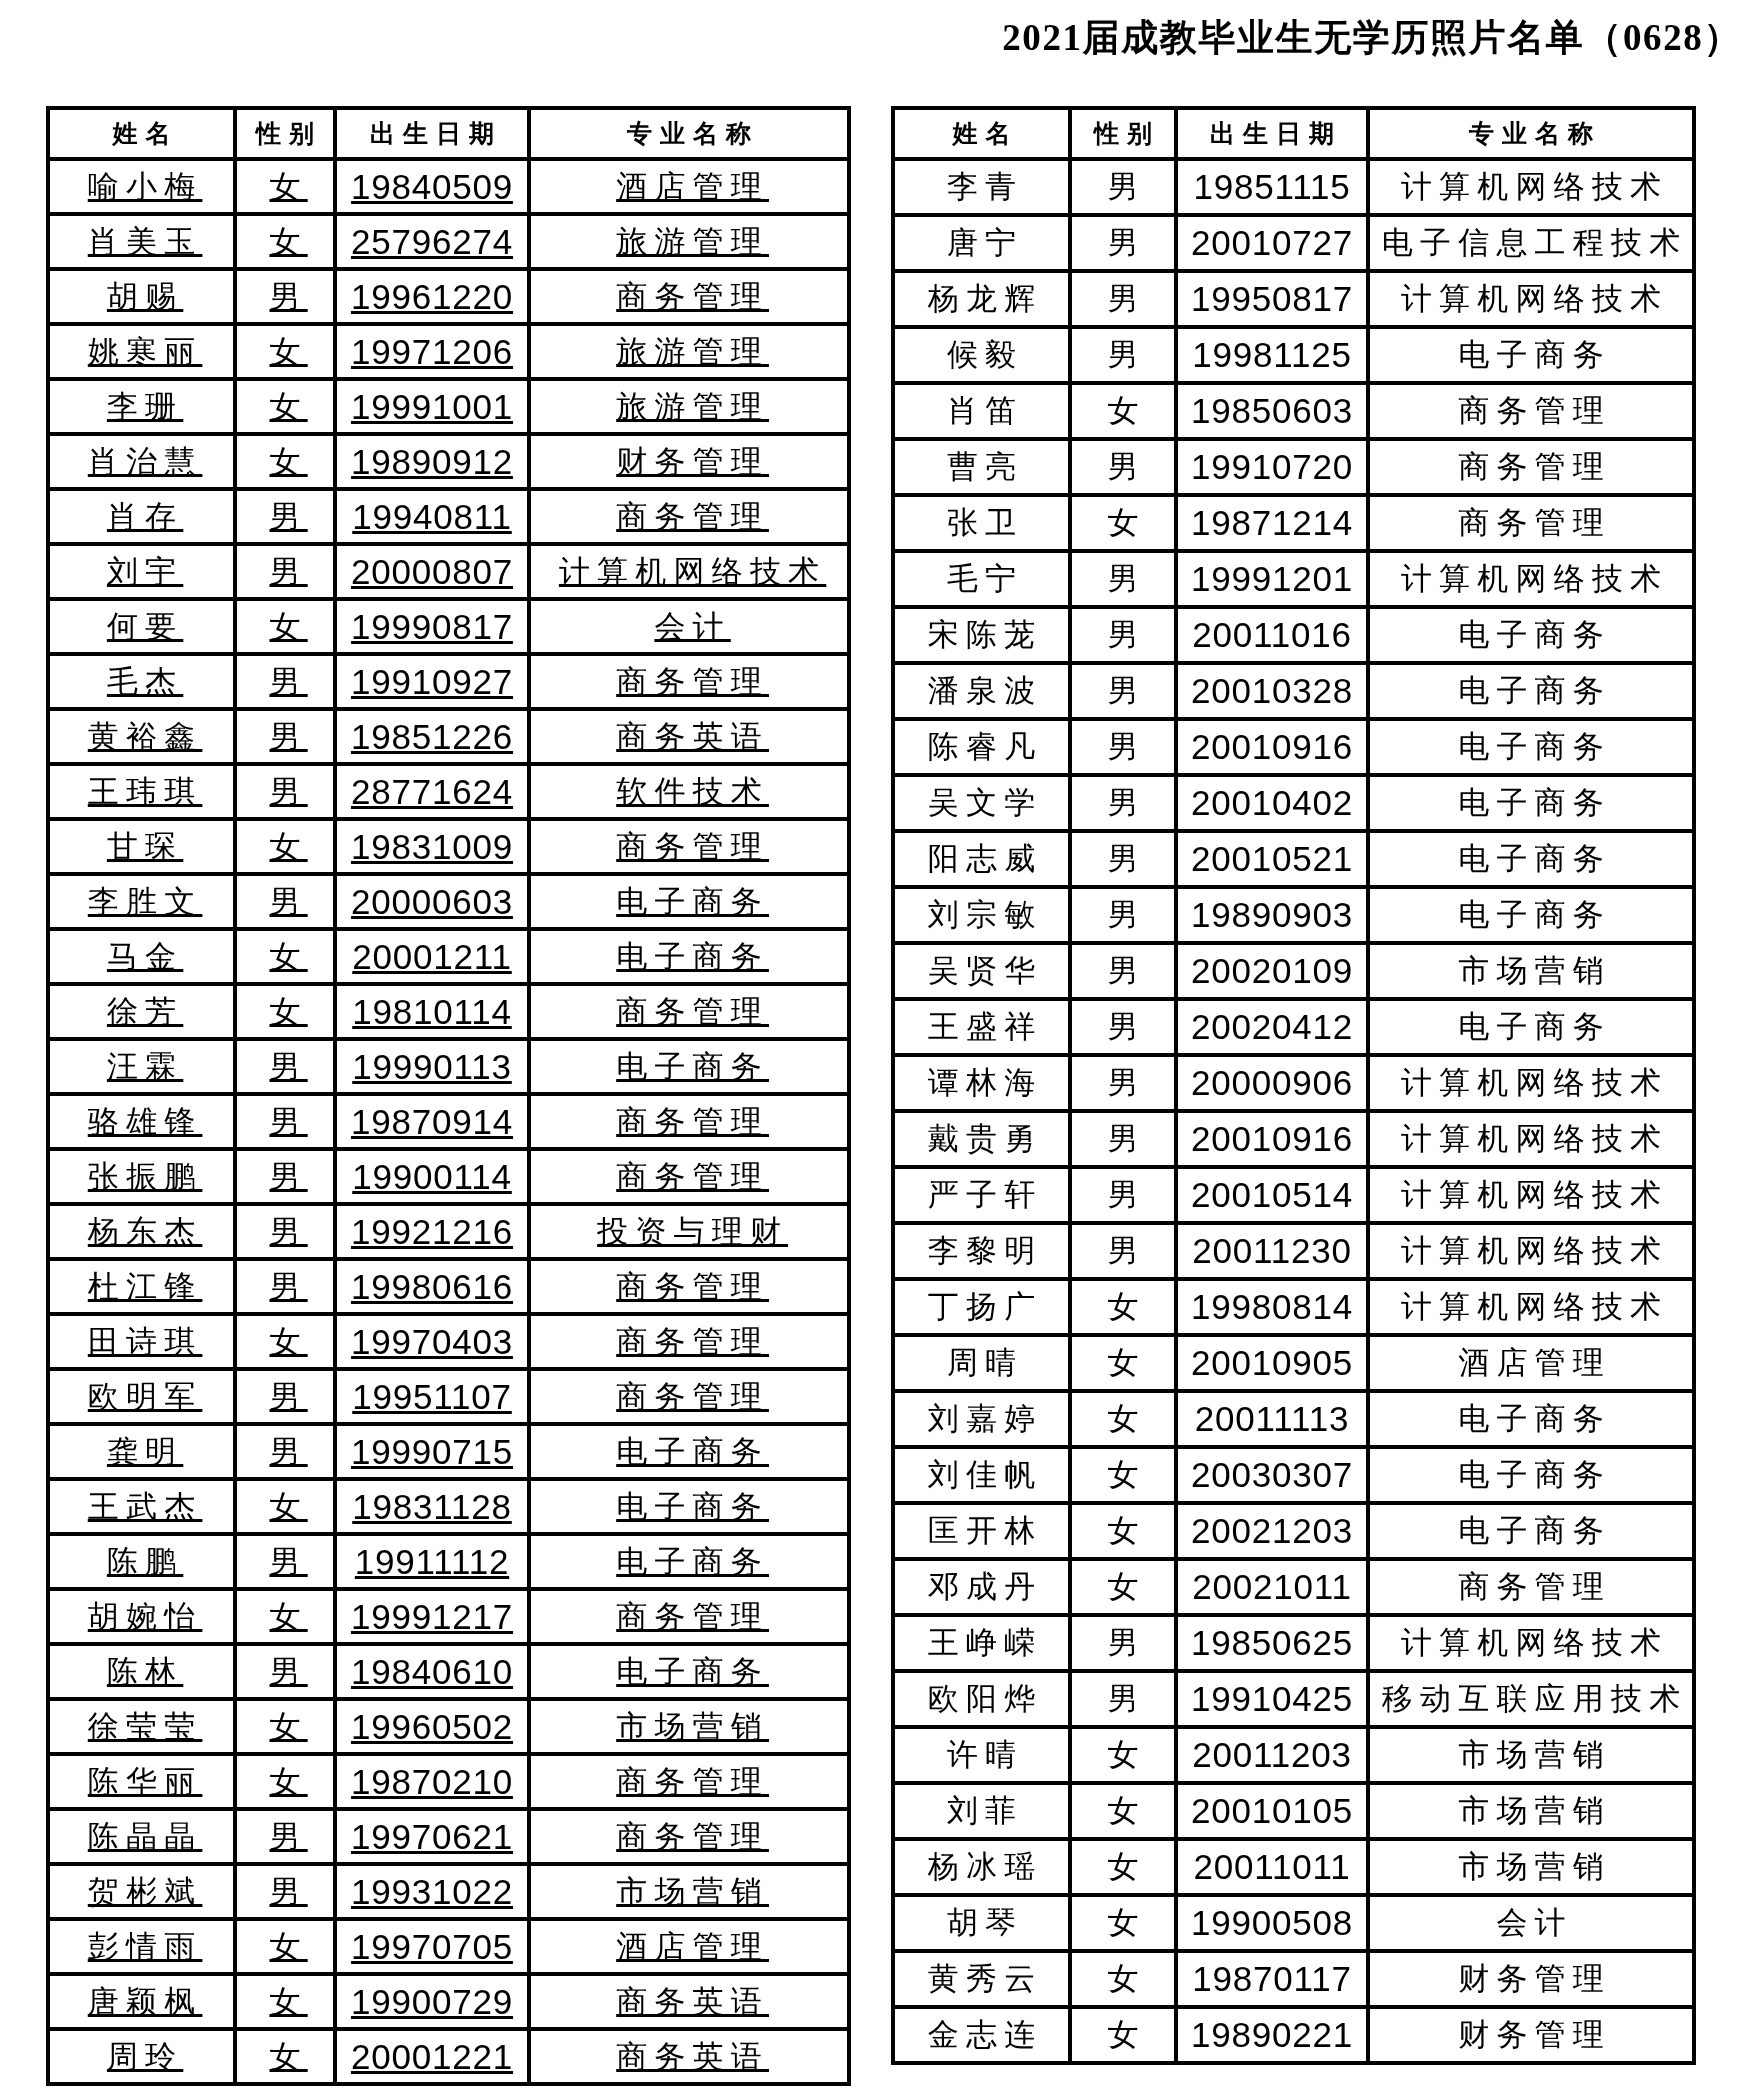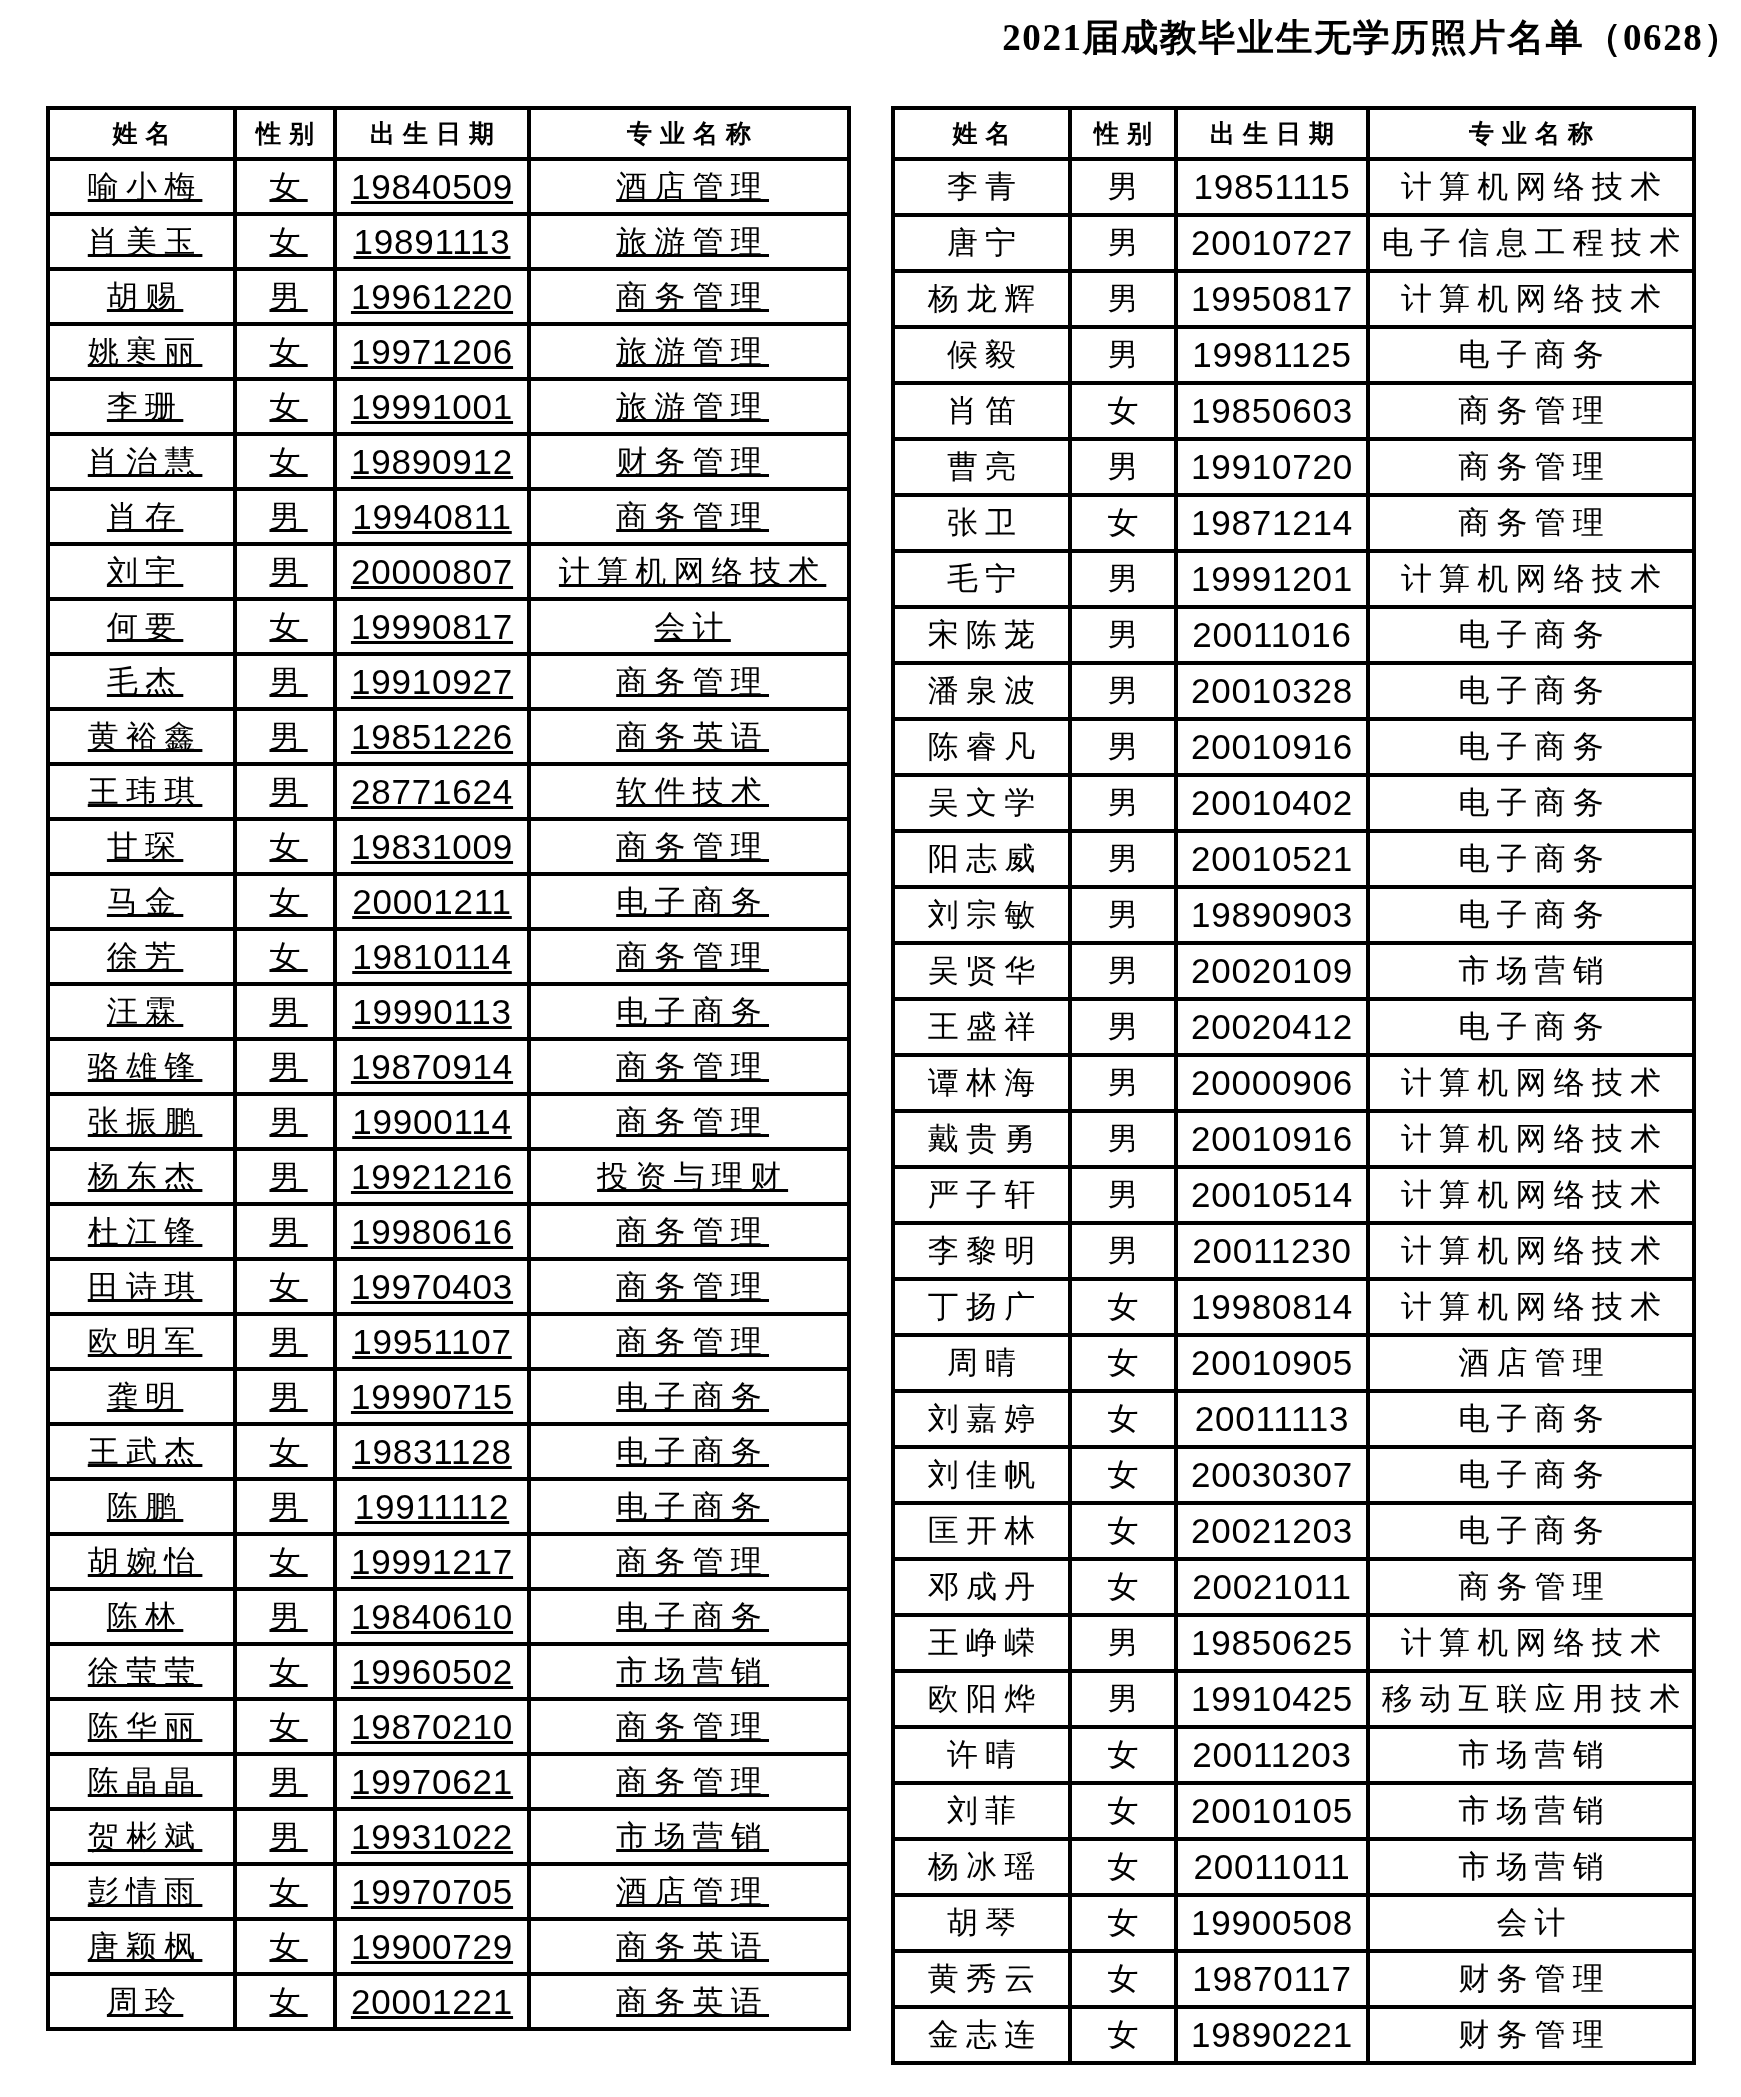--- a/index.html
+++ b/index.html
@@ -93,21 +93,21 @@
     <tbody>
         <tr>
           <td class="cn">喻小梅</td>
           <td class="cn">女</td>
           <td class="num">19840509</td>
           <td class="cn">酒店管理</td>
         </tr>
         <tr>
           <td class="cn">肖美玉</td>
           <td class="cn">女</td>
-          <td class="num">19891113</td>
+          <td class="num">25796274</td>
           <td class="cn">旅游管理</td>
         </tr>
         <tr>
           <td class="cn">胡赐</td>
           <td class="cn">男</td>
           <td class="num">19961220</td>
           <td class="cn">商务管理</td>
         </tr>
         <tr>
           <td class="cn">姚寒丽</td>
@@ -161,20 +161,26 @@
           <td class="cn">王玮琪</td>
           <td class="cn">男</td>
           <td class="num">28771624</td>
           <td class="cn">软件技术</td>
         </tr>
         <tr>
           <td class="cn">甘琛</td>
           <td class="cn">女</td>
           <td class="num">19831009</td>
           <td class="cn">商务管理</td>
+        </tr>
+        <tr>
+          <td class="cn">李胜文</td>
+          <td class="cn">男</td>
+          <td class="num">20000603</td>
+          <td class="cn">电子商务</td>
         </tr>
         <tr>
           <td class="cn">马金</td>
           <td class="cn">女</td>
           <td class="num">20001211</td>
           <td class="cn">电子商务</td>
         </tr>
         <tr>
           <td class="cn">徐芳</td>
           <td class="cn">女</td>

